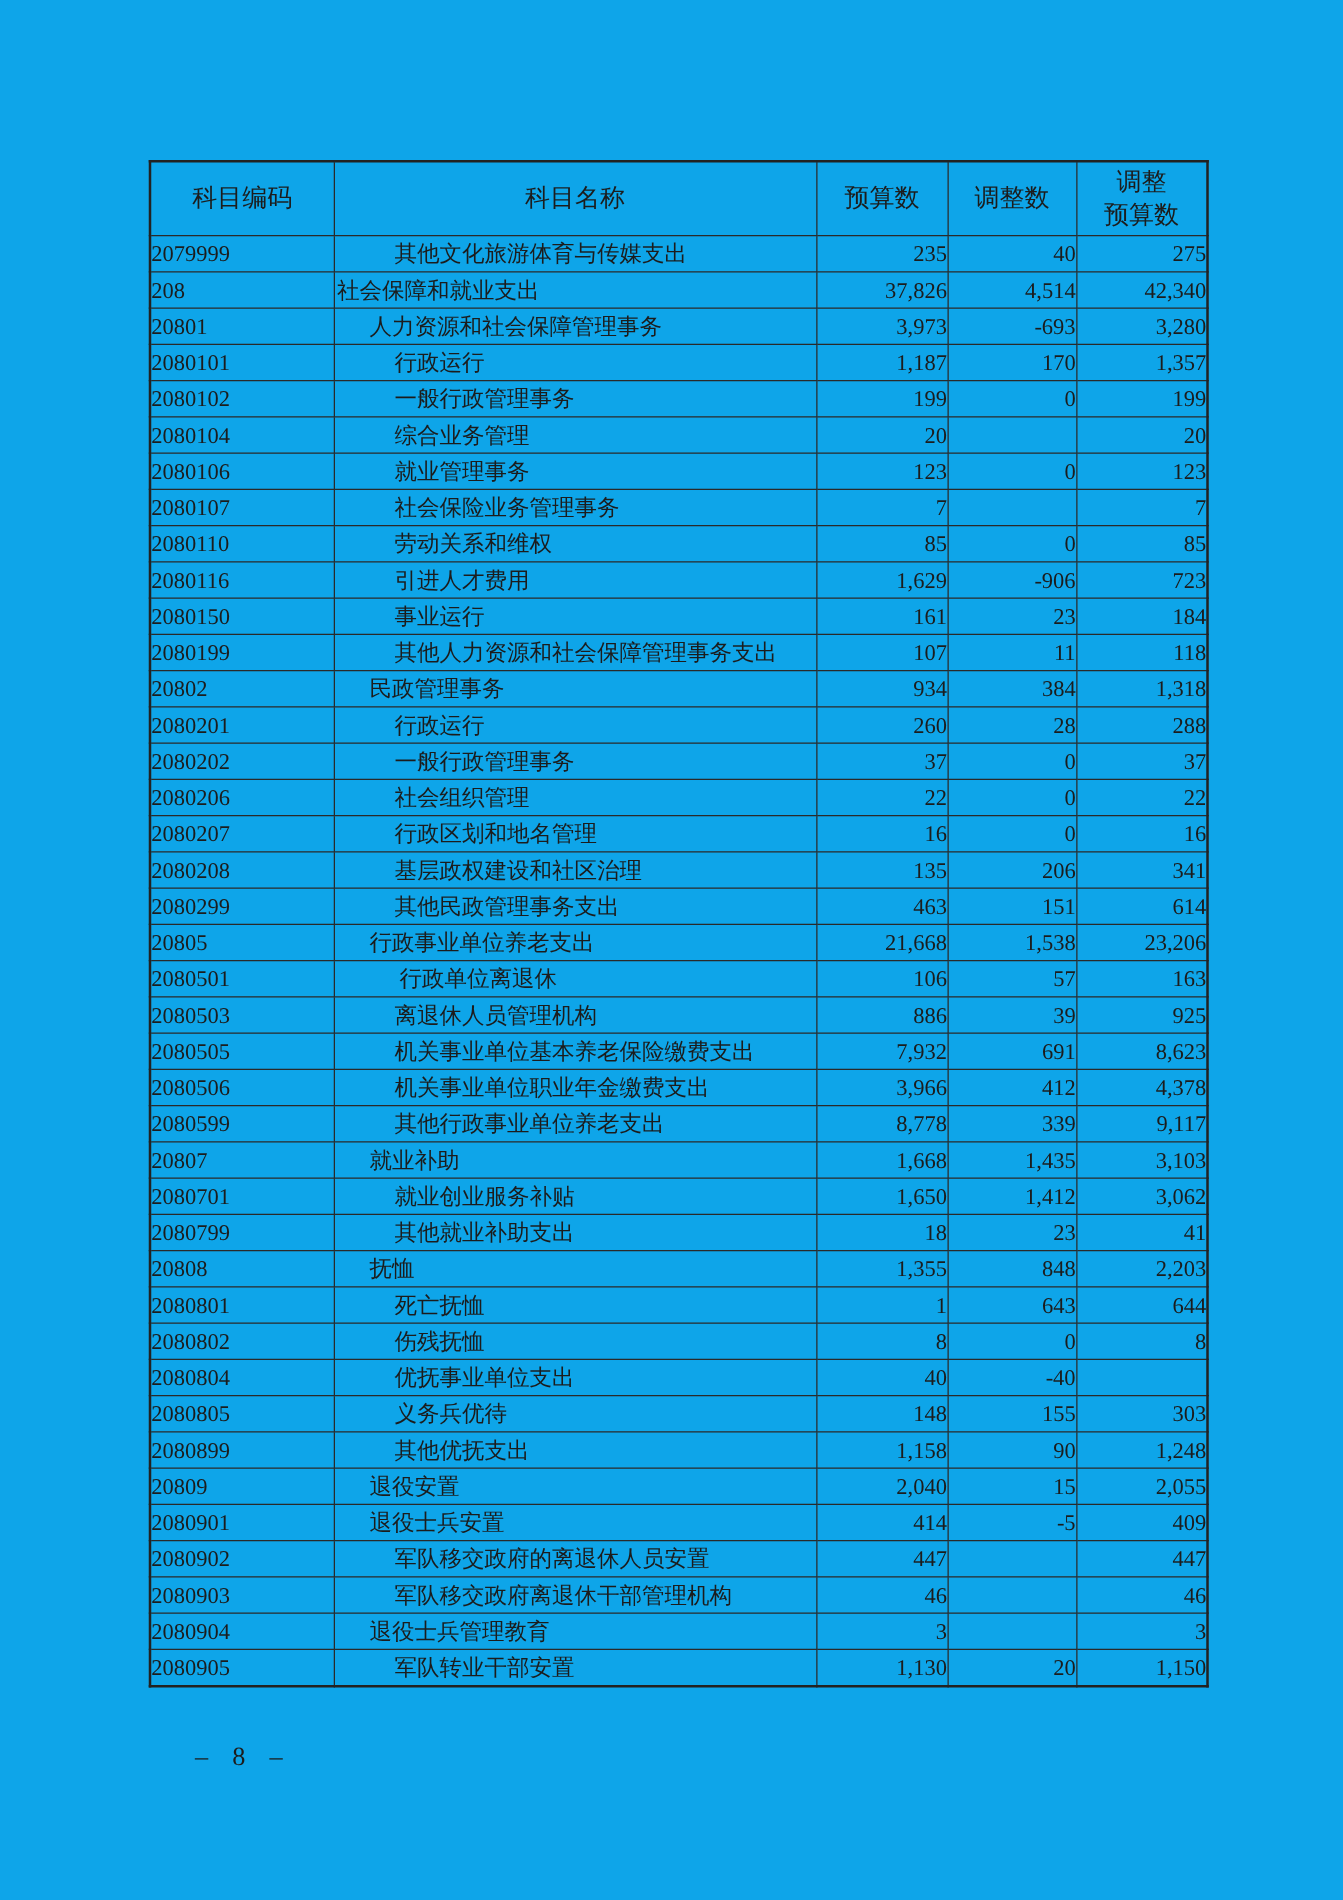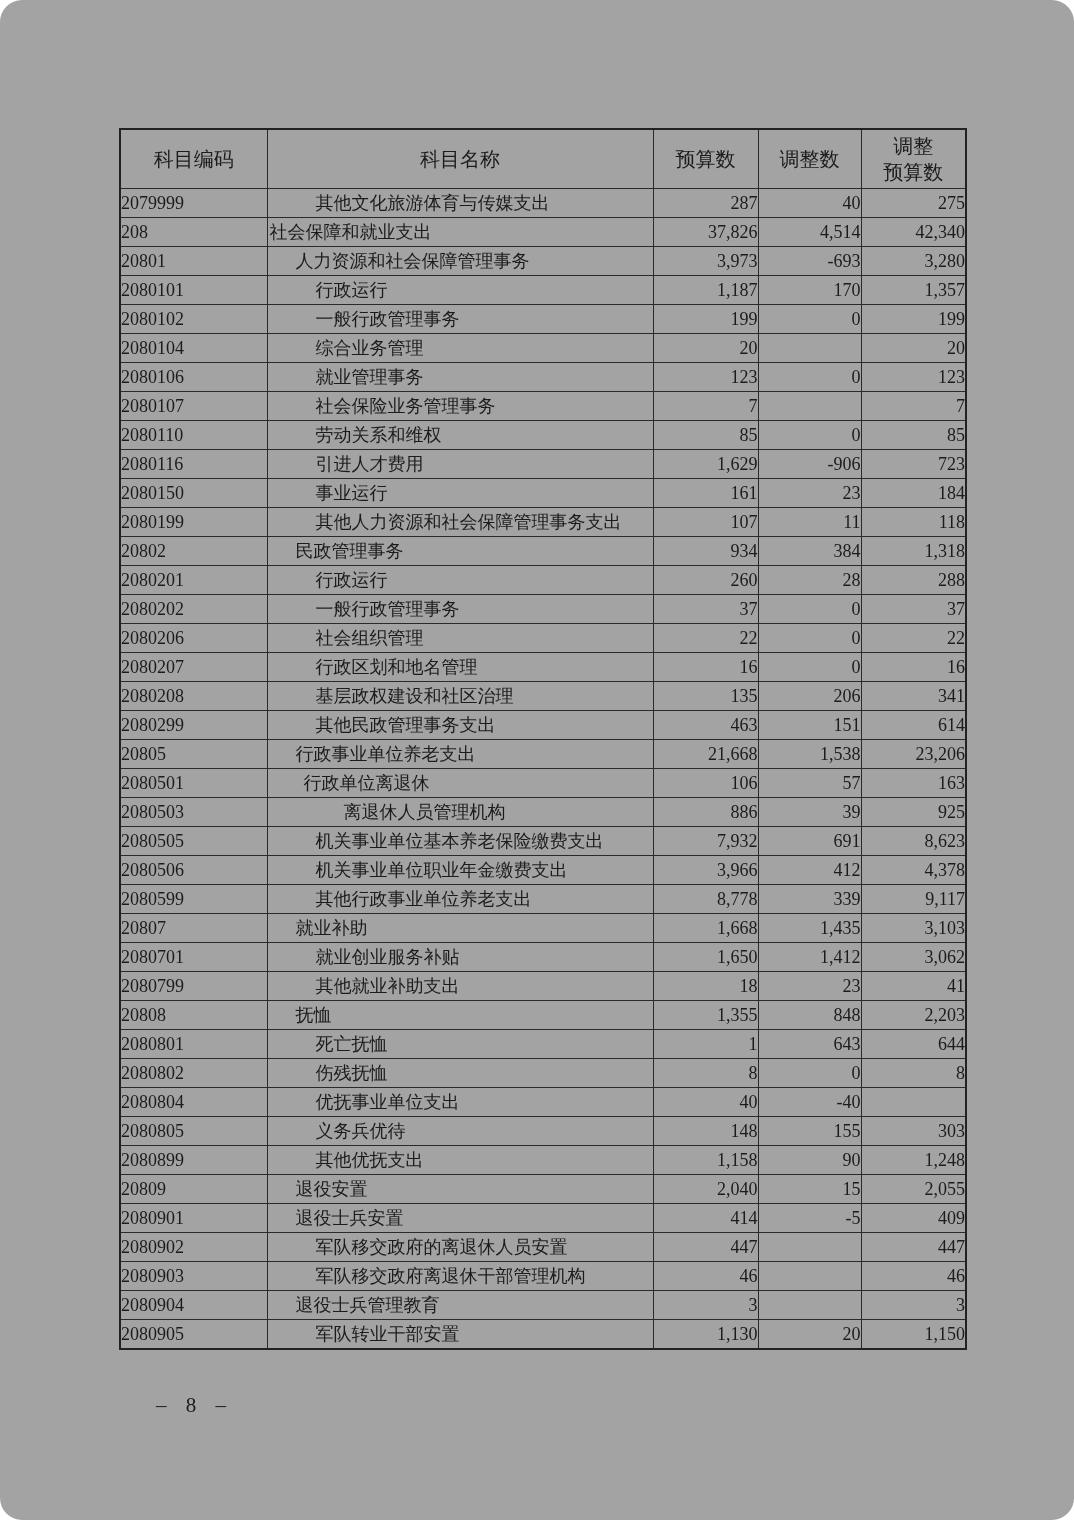--- a/index.html
+++ b/index.html
@@ -12,22 +12,21 @@
     width: 1074px;
     height: 1520px;
     font-family: "Liberation Serif", "DejaVu Serif", serif;
     color: #1c1c1c;
     overflow: hidden;
   }
   .page {
     position: relative;
     width: 1074px;
     height: 1520px;
-    background: #a3a3a3;
-    border-radius: 22px;
+    background: #0ea5e9;
   }
   table.budget-table {
     position: absolute;
     left: 119px;
     top: 128px;
     width: 846px;
     border-collapse: collapse;
     table-layout: fixed;
     border: 2px solid #222222;
   }
@@ -95,21 +94,21 @@
         <th>
           <div>调整</div>
           <div>预算数</div>
         </th>
       </tr>
     </thead>
     <tbody>
         <tr>
           <td class="code-cell">2079999</td>
           <td class="name-cell" style="padding-left: 48px;">其他文化旅游体育与传媒支出</td>
-          <td class="num-cell">287</td>
+          <td class="num-cell">235</td>
           <td class="num-cell">40</td>
           <td class="num-cell">275</td>
         </tr>
         <tr>
           <td class="code-cell">208</td>
           <td class="name-cell" style="padding-left: 2px;">社会保障和就业支出</td>
           <td class="num-cell">37,826</td>
           <td class="num-cell">4,514</td>
           <td class="num-cell">42,340</td>
         </tr>
@@ -234,28 +233,28 @@
         </tr>
         <tr>
           <td class="code-cell">20805</td>
           <td class="name-cell" style="padding-left: 28px;">行政事业单位养老支出</td>
           <td class="num-cell">21,668</td>
           <td class="num-cell">1,538</td>
           <td class="num-cell">23,206</td>
         </tr>
         <tr>
           <td class="code-cell">2080501</td>
-          <td class="name-cell" style="padding-left: 36px; margin-top: 40px;">行政单位离退休</td>
+          <td class="name-cell" style="padding-left: 52px; margin-top: 40px;">行政单位离退休</td>
           <td class="num-cell">106</td>
           <td class="num-cell">57</td>
           <td class="num-cell">163</td>
         </tr>
         <tr>
           <td class="code-cell">2080503</td>
-          <td class="name-cell" style="padding-left: 76px;">离退休人员管理机构</td>
+          <td class="name-cell" style="padding-left: 48px;">离退休人员管理机构</td>
           <td class="num-cell">886</td>
           <td class="num-cell">39</td>
           <td class="num-cell">925</td>
         </tr>
         <tr>
           <td class="code-cell">2080505</td>
           <td class="name-cell" style="padding-left: 48px;">机关事业单位基本养老保险缴费支出</td>
           <td class="num-cell">7,932</td>
           <td class="num-cell">691</td>
           <td class="num-cell">8,623</td>

